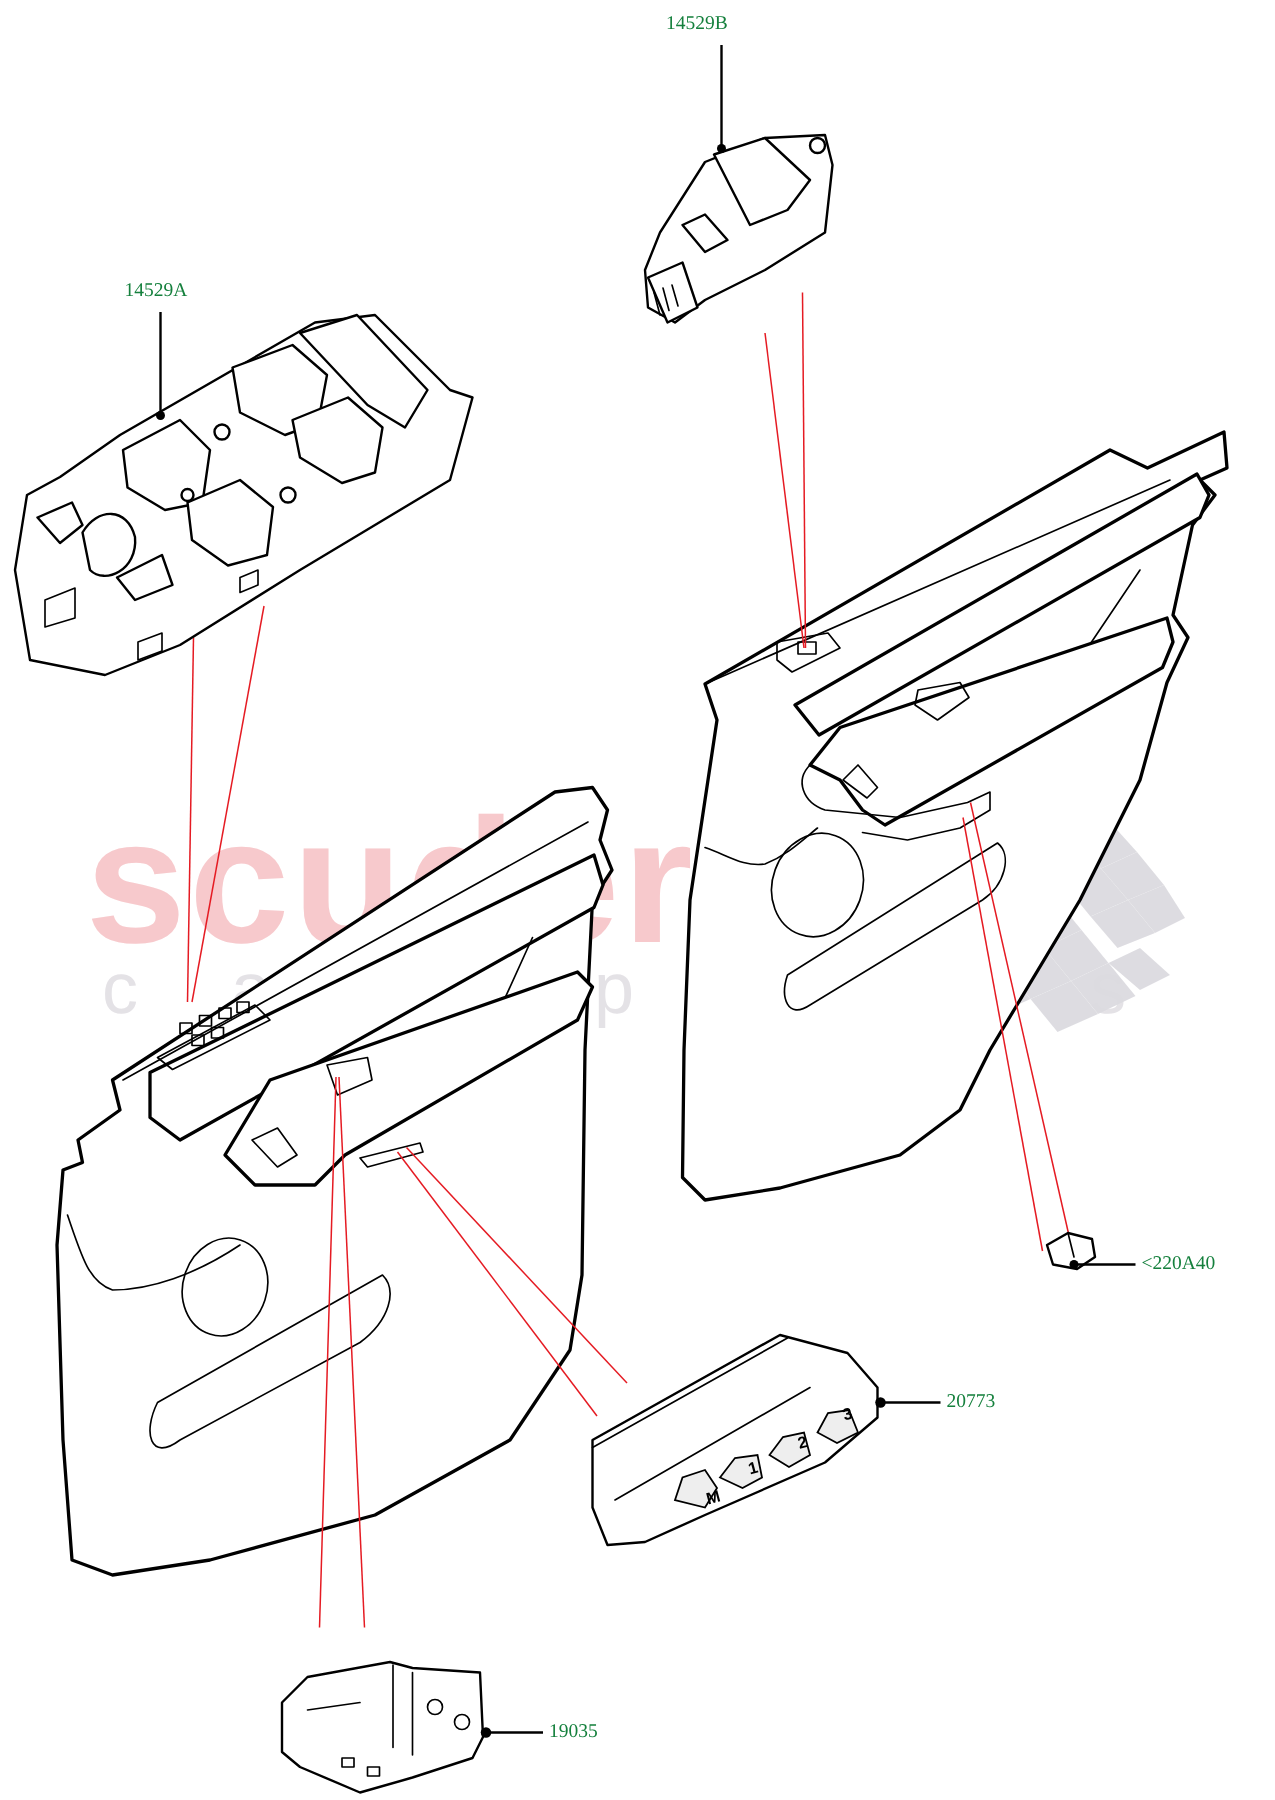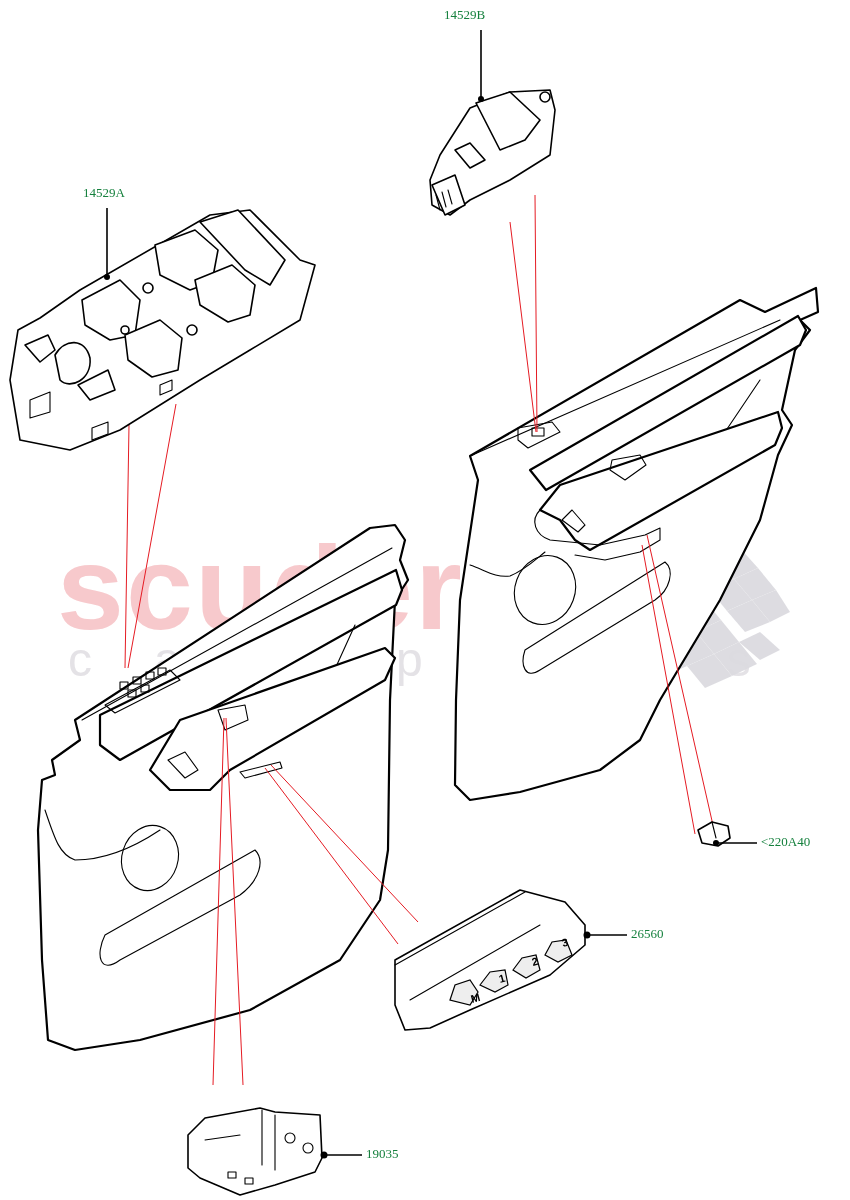--- a/index.html
+++ b/index.html
@@ -184,15 +184,15 @@
       <line class="leader" x1="587" y1="935" x2="627" y2="935"></line>
       <circle class="dot" cx="587" cy="935" r="3.5"></circle>
       <line class="leader" x1="325" y1="1155" x2="362" y2="1155"></line>
       <circle class="dot" cx="324" cy="1155" r="3.5"></circle>
     </g>
   </svg>
 
   <div class="callout" style="left:444px; top:8px;">14529B</div>
   <div class="callout" style="left:72px; top:186px;margin-left:11px;">14529A</div>
   <div class="callout" style="left:761px; top:835px;text-align:right;">&lt;220A40</div>
-  <div class="callout" style="left:631px; top:927px;">26560</div>
+  <div class="callout" style="left:631px; top:927px;">20773</div>
   <div class="callout" style="left:366px; top:1147px;">19035</div>
 </div>
 
 </body></html>

